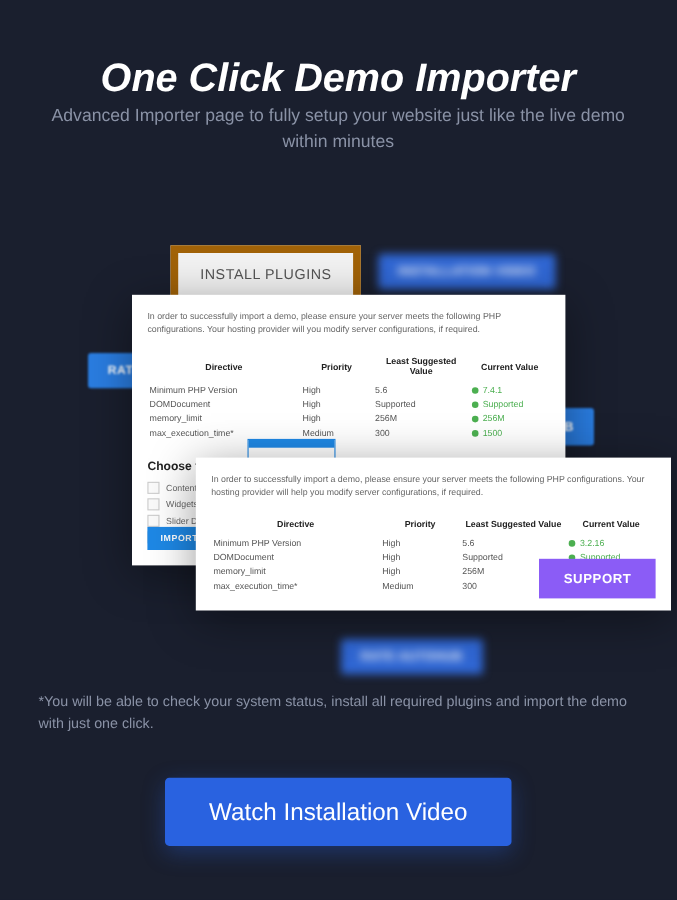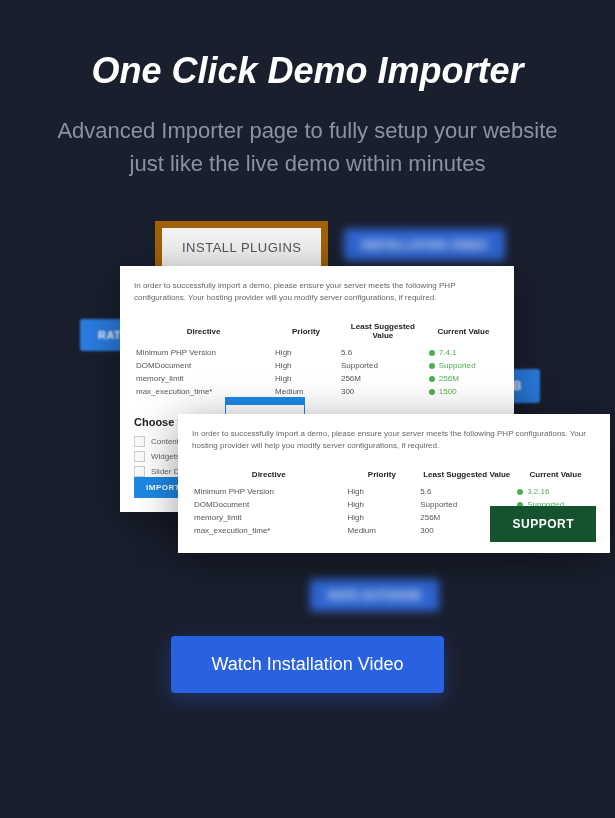--- a/index.html
+++ b/index.html
@@ -11,28 +11,28 @@
       overflow: hidden;
       position: relative;
     }
     .container { padding: 50px 30px 30px; position: relative; height: 100%; }
     .title {
       font-size: 36px;
       font-weight: 800;
       font-style: italic;
       color: #fff;
       text-align: center;
-      margin-bottom: 22px;
+      margin-bottom: 2px;
     }
     .subtitle {
-      font-size: 22px;
+      font-size: 16px;
       color: #8a92a6;
       text-align: center;
       line-height: 1.5;
-      margin-bottom: 36px;
+      margin-bottom: 76px;
       padding: 0 15px;
     }
     .stage {
       position: relative;
       height: 380px;
       margin-bottom: 15px;
     }
     .blurred-btn {
       position: absolute;
       padding: 10px 18px;
@@ -114,41 +114,41 @@
       color: #fff;
       padding: 6px 12px;
       font-size: 8px;
       font-weight: 600;
       letter-spacing: 0.5px;
     }
     .support-btn {
       position: absolute;
       bottom: 11px;
       right: 14px;
-      background: #14532d;
+      background: #8b5cf6;
       color: #fff;
       padding: 11px 22px;
       font-size: 12px;
       font-weight: 700;
       letter-spacing: 0.5px;
     }
     .footnote {
       font-size: 13px;
       color: #8a92a6;
       line-height: 1.5;
       margin-top: 30px;
       padding: 0 5px;
     }
     .cta-btn {
       display: block;
       margin: 40px auto 0;
       background: #2962e0;
       color: #fff;
       padding: 18px 40px;
-      font-size: 18px;
+      font-size: 22px;
       font-weight: 500;
       border: none;
       border-radius: 4px;
       cursor: pointer;
       box-shadow: 0 6px 20px rgba(41,98,224,0.35);
       text-align: right;
     }
     .col-dir { width: 38%; }
     .col-pri { width: 18%; }
     .col-lsv { width: 24%; }
@@ -268,15 +268,16 @@
             <td>300</td>
             <td><span class="dot"></span><span class="curr-val">1500</span></td>
           </tr>
         </tbody>
       </table>
       <div class="support-btn">SUPPORT</div>
     </div>
 
   </div>
 
+  <p class="footnote">*You will be able to check your system status, install all required plugins and import the demo with just one click.</p>
 
   <button class="cta-btn">Watch Installation Video</button>
 </div>
 
 </body></html>

